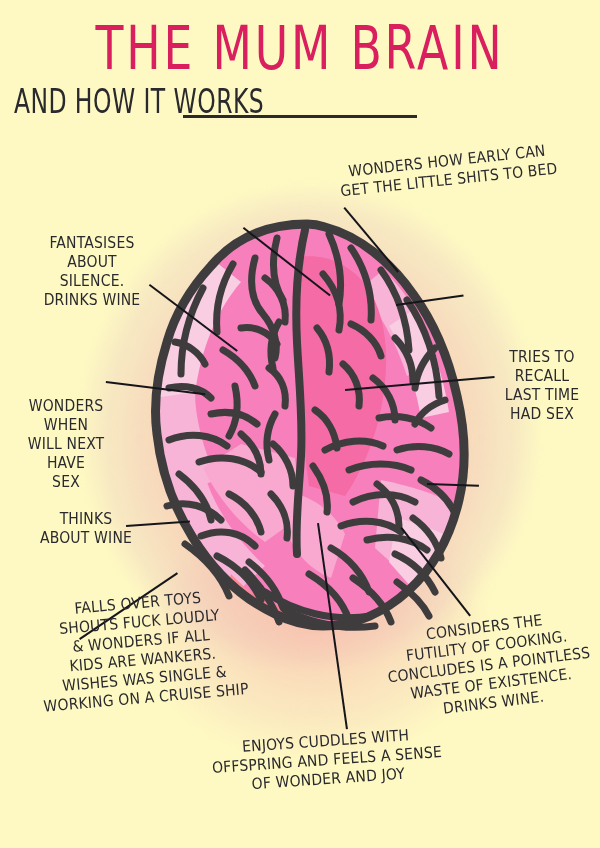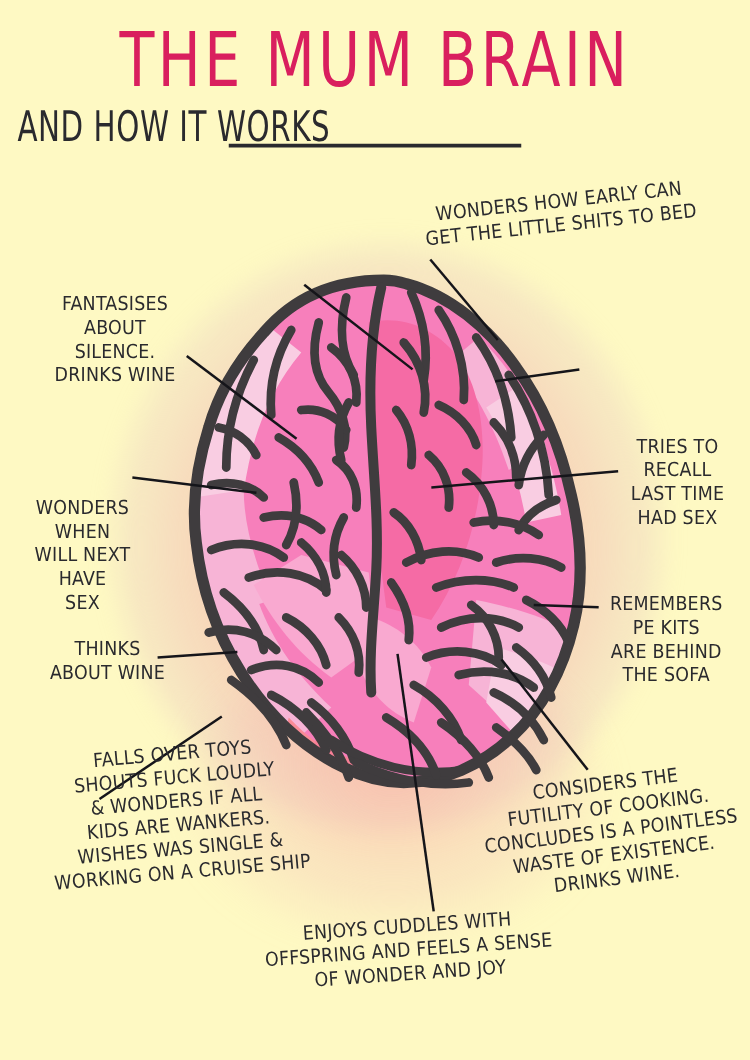--- a/index.html
+++ b/index.html
@@ -270,24 +270,20 @@
 RECALL
 LAST TIME
 HAD SEX</div>
 
   <div class="label c" style="left:18px; top:368px; width:96px;margin-top:29px;">WONDERS
 WHEN
 WILL NEXT
 HAVE
 SEX</div>
 
-  <div class="label c" style="left:474px; top:474px; width:118px;">REMEMBERS
-PE KITS
-ARE BEHIND
-THE SOFA</div>
 
   <div class="label c" style="left:28px; top:510px; width:116px;">THINKS
 ABOUT WINE</div>
 
   <div class="label c" style="left:20px; top:594px; width:244px; transform:rotate(-5deg);">FALLS OVER TOYS
 SHOUTS FUCK LOUDLY
 &amp; WONDERS IF ALL
 KIDS ARE WANKERS.
 WISHES WAS SINGLE &amp;
 WORKING ON A CRUISE SHIP</div>

